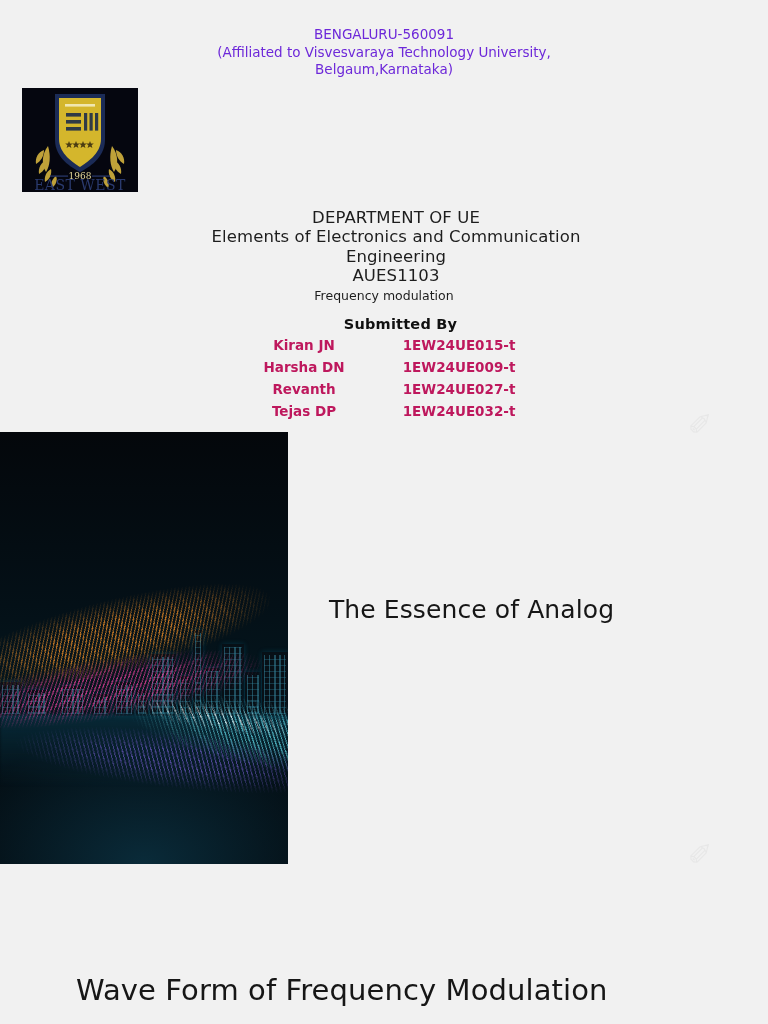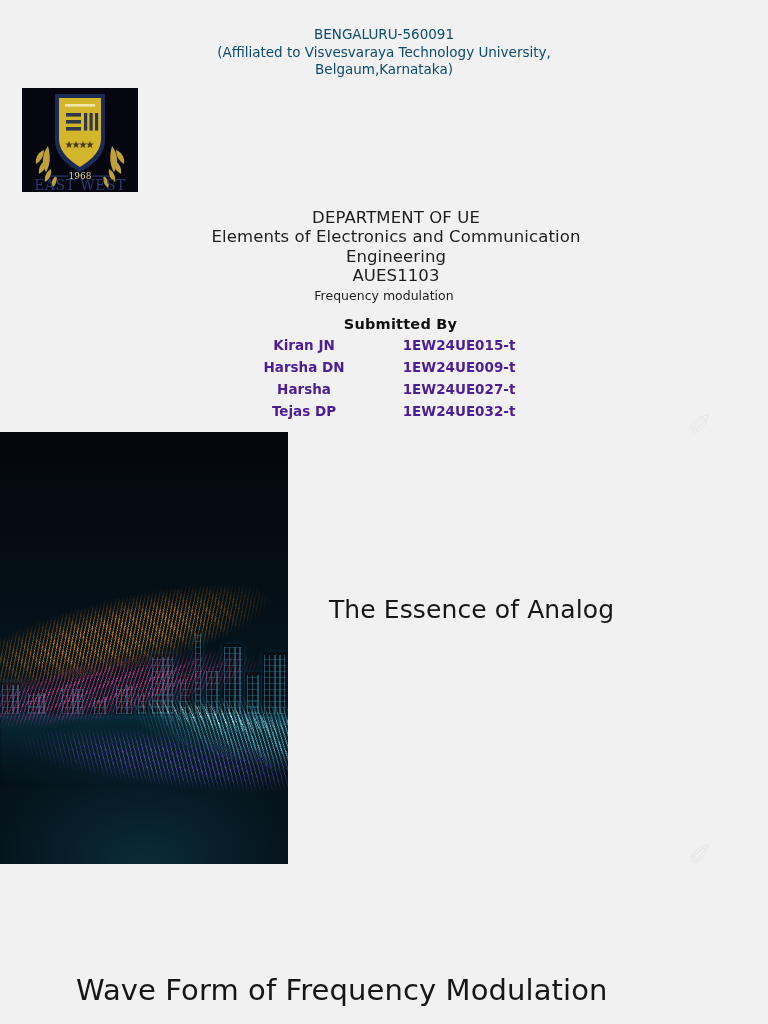--- a/index.html
+++ b/index.html
@@ -8,21 +8,21 @@
     background:#f1f1f1;
     font-family:"DejaVu Sans", sans-serif;
     color:#1a1a1a;
     overflow:hidden;
   }
   #page { position:relative; width:768px; height:1024px; background:#f1f1f1; }
 
   
   .cover { padding-top:26px; text-align:center; }
   .cover-line {
-    font-size:13.5px; line-height:17.5px; color:#0c4a6e;
+    font-size:13.5px; line-height:17.5px; color:#6d28d9;
     font-family:"DejaVu Sans", sans-serif;
   }
 
   .logo-wrap { margin-top:9px; display:flex; justify-content:flex-start;margin-left:22px; }
   .logo {
     width:116px; height:104px; background:#05060f;
     position:relative; overflow:hidden;
   }
 
   .dept { margin-top:16px; }
@@ -33,21 +33,21 @@
 
   
   .submitted { margin-top:12px; }
   .submitted-title {
     font-size:14.5px; font-weight:bold; color:#111; letter-spacing:.2px;padding-left:33px;
   }
   .sub-table {
     margin:2px auto 0; border-collapse:collapse;
   }
   .sub-table td {
-    font-size:13.5px; font-weight:bold; color:#4c1d95;
+    font-size:13.5px; font-weight:bold; color:#be185d;
     padding:2px 0; line-height:18px; white-space:nowrap;
   }
   .sub-name { text-align:center; width:150px; }
   .sub-usn  { text-align:center; width:160px; }
 
   
   .slide1 { position:absolute; left:0; top:432px; width:768px; height:432px; }
 
   .hero {
     position:absolute; left:0; top:0; width:288px; height:432px;
@@ -229,21 +229,21 @@
         <tbody>
           <tr>
             <td class="sub-name">Kiran JN</td>
             <td class="sub-usn">1EW24UE015-t</td>
           </tr>
           <tr>
             <td class="sub-name">Harsha DN</td>
             <td class="sub-usn">1EW24UE009-t</td>
           </tr>
           <tr>
-            <td class="sub-name">Harsha</td>
+            <td class="sub-name">Revanth</td>
             <td class="sub-usn">1EW24UE027-t</td>
           </tr>
           <tr>
             <td class="sub-name">Tejas DP</td>
             <td class="sub-usn">1EW24UE032-t</td>
           </tr>
         </tbody>
       </table>
     </div>
   </section>

